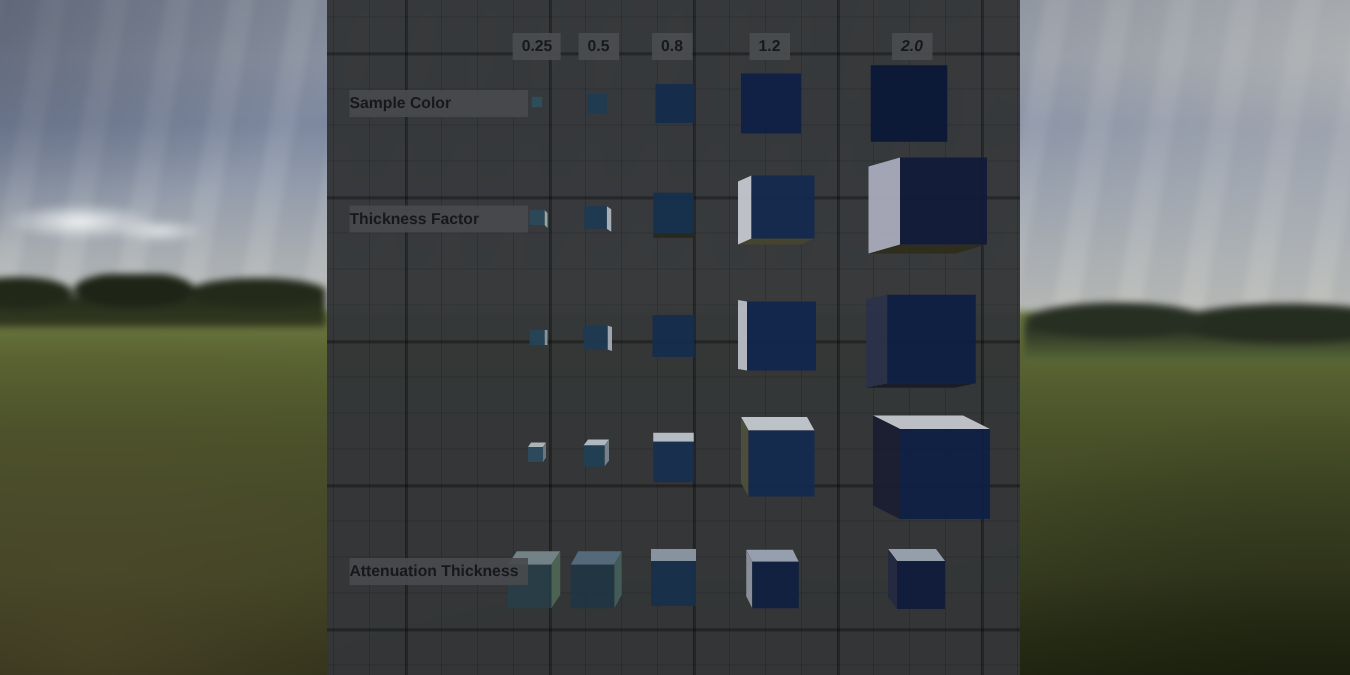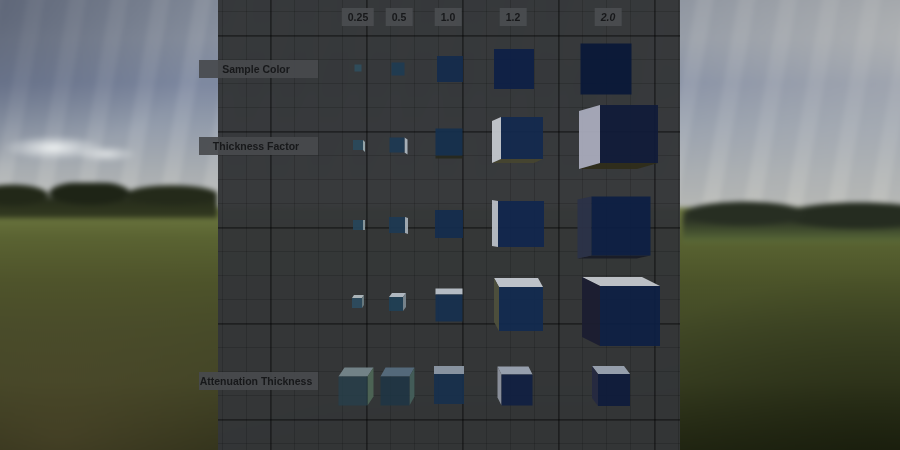--- a/index.html
+++ b/index.html
@@ -41,22 +41,22 @@
     background-image:
       linear-gradient(90deg, rgba(0,0,0,.30) 0 2px, transparent 2px 96px),
       linear-gradient(rgba(0,0,0,.30) 0 2px, transparent 2px 96px),
       linear-gradient(90deg, rgba(0,0,0,.15) 0 1px, transparent 1px 24px),
       linear-gradient(rgba(0,0,0,.15) 0 1px, transparent 1px 24px);
     background-size:96px 100%,100% 96px,24px 100%,100% 24px;
     background-position:52px 0,0 35px,4px 0,0 11px;}
   
   .chip{position:absolute;background:rgba(74,76,79,.95);color:#17181a;
     font-weight:bold;font-size:10.5px;line-height:18px;height:18px;white-space:nowrap;}
-  .col-chip{top:8px;transform:translateX(-50%);padding:0 6px;}
-  .row-chip{width:114px;right:582px;text-align:center;padding-right:5px;
+  .col-chip{top:22px;transform:translateX(-50%);padding:0 6px;}
+  .row-chip{width:114px;right:548px;text-align:left;padding-right:5px;
     background:rgba(72,74,77,.92);}
   svg.cubes{position:absolute;left:0;top:0;pointer-events:none;}
 </style>
 </head>
 <body>
 
 <div class="stage">
 
   <div class="photo">
     <div class="sky"></div>
@@ -173,21 +173,21 @@
       </g>
       <g>
         <polygon points="598,374 630,374 624,366 592,366" fill="#99a2b0" fill-opacity="0.97"></polygon>
         <polygon points="598,374 592,366 592,398 598,406" fill="#262a40" fill-opacity="0.95"></polygon>
         <polygon points="598,374 630,374 630,406 598,406" fill="#0e1b3c" fill-opacity="0.92"></polygon>
       </g>
     </svg>
 
   <div class="chip col-chip" style="left: 358px;">0.25</div>
   <div class="chip col-chip" style="left: 399px; text-align: right;">0.5</div>
-  <div class="chip col-chip" style="left: 448px;">1.0</div>
+  <div class="chip col-chip" style="left: 448px;">0.8</div>
   <div class="chip col-chip" style="left: 513px;">1.2</div>
   <div class="chip col-chip" style="left: 608px; font-style: italic;">2.0</div>
 
   <div class="chip row-chip" style="top: 60px;">Sample Color</div>
   <div class="chip row-chip" style="top: 137px;">Thickness Factor</div>
   <div class="chip row-chip" style="top: 372px;">Attenuation Thickness</div>
 
 </div>
 
 </body></html>

